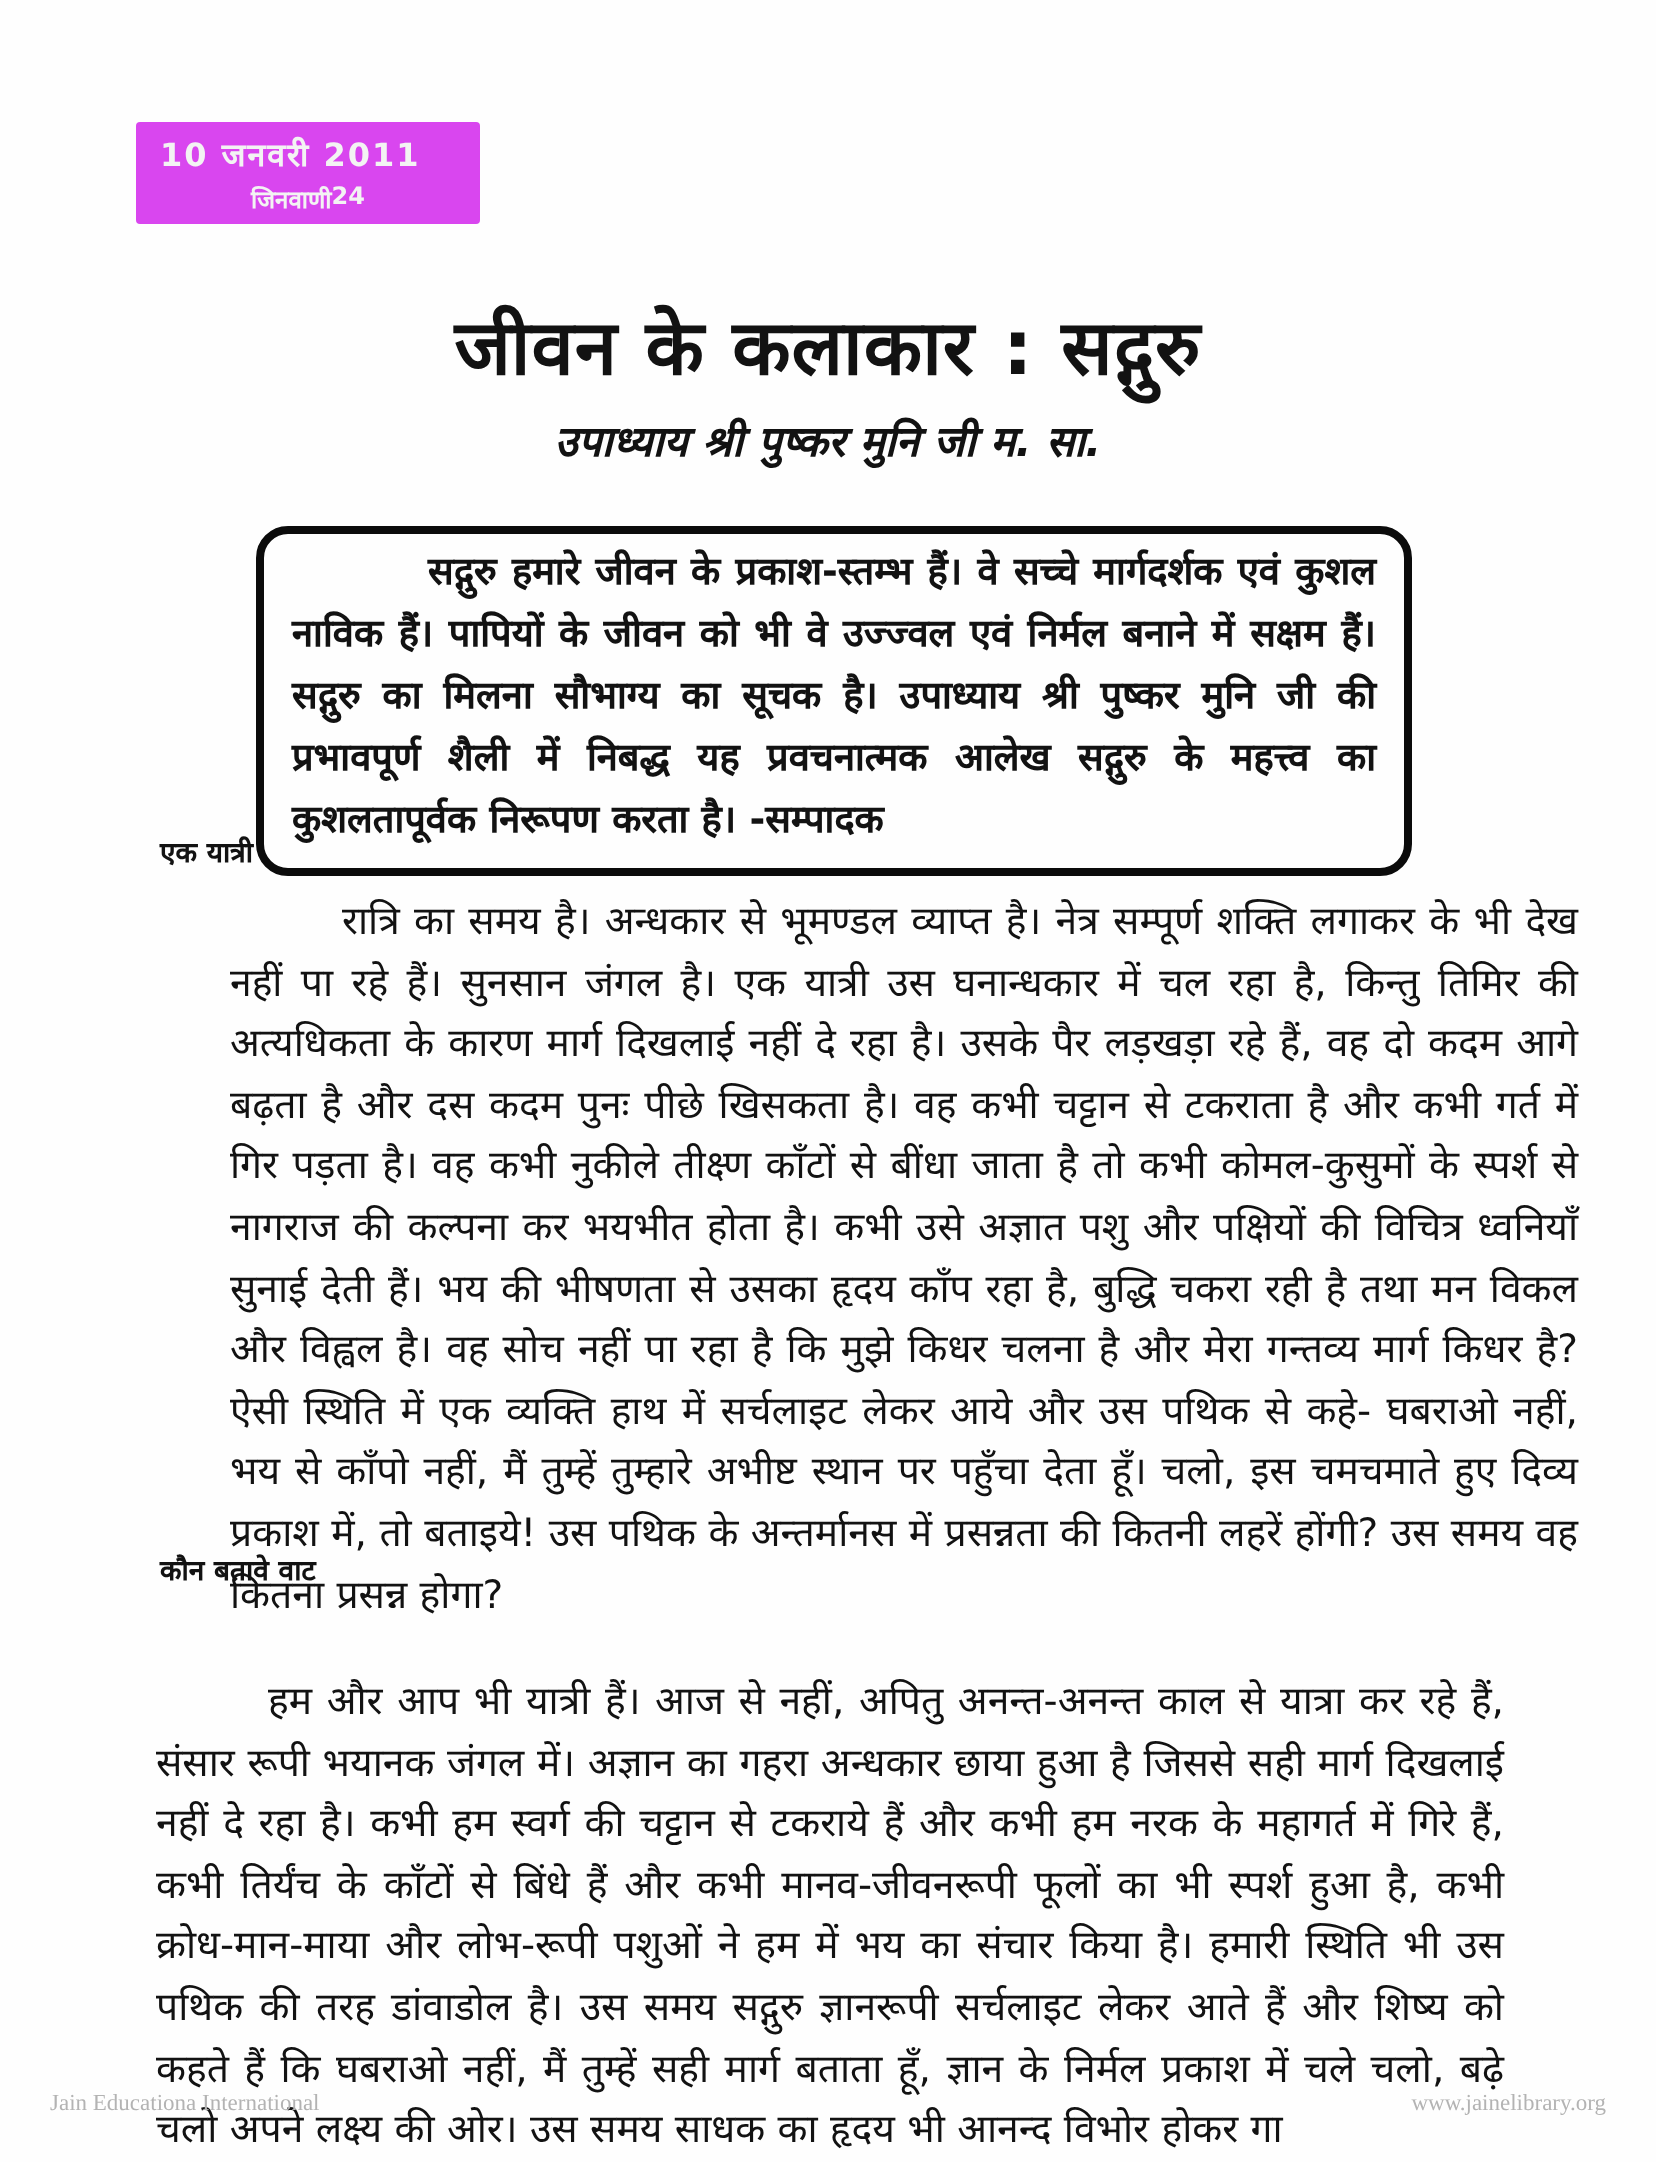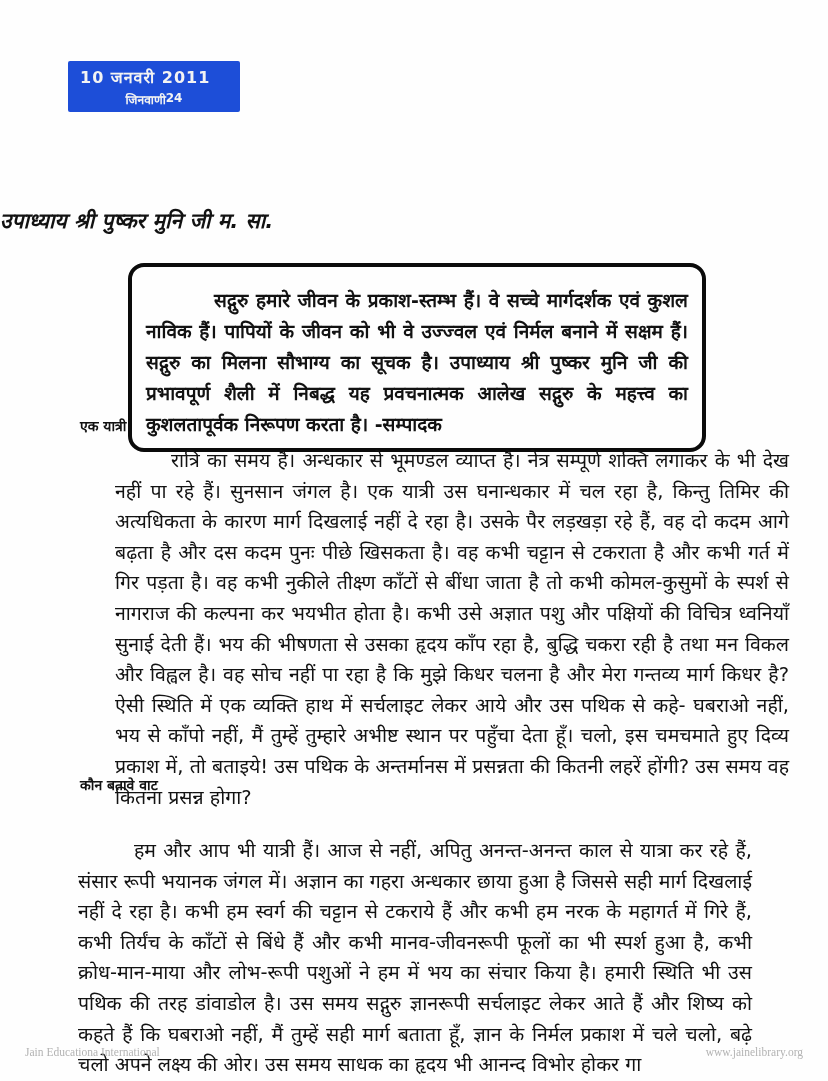--- a/index.html
+++ b/index.html
@@ -13,21 +13,21 @@
     font-family: "DejaVu Sans", sans-serif;
     color: #121212;
   }
   .stamp {
     position: absolute;
     left: 68px;
     top: 61px;
     width: 172px;
     height: 51px;
     box-sizing: border-box;
-    background: #1d4ed8;
+    background: #d946ef;
     color: #f3f3f3;
     padding: 5px 12px 4px 12px;
     font-weight: bold;
     border-radius: 2px;
   }
   .stamp-line1 { font-size: 16px; letter-spacing: 1px; }
   .stamp-line2 { display: flex; justify-content: center; font-size: 12px; margin-top: 3px; }
   .title {
     position: absolute;
     left: 0; right: 0;
@@ -35,35 +35,35 @@
     margin: 0;
     text-align: center;
     font-size: 38px;
     font-weight: 800;
     letter-spacing: 0.5px;
   }
   .subtitle {
     position: absolute;
     left: 0; right: 0;
     top: 206px;
-    text-align: left;
+    text-align: center;
     font-size: 21px;
     font-weight: 700;
     font-style: italic;
   }
   .editor-box {
     position: absolute;
     left: 128px;
     top: 263px;
     width: 578px;
     min-height: 130px;
     box-sizing: border-box;
     border: 4px solid #0b0b0b;
     border-radius: 16px;
-    padding: 18px 14px 8px 14px;
+    padding: 4px 14px 8px 14px;
     font-size: 19px;
     line-height: 31px;
     font-weight: 600;
     text-align: justify;
     text-indent: 68px;
   }
   .editor-box b { font-weight: 900; }
   .section-heading {
     position: absolute;
     left: 80px;
@@ -102,20 +102,21 @@
 <div class="page">
 
   <div class="stamp">
     <div class="stamp-line1">10 जनवरी 2011</div>
     <div class="stamp-line2">
       <span>जिनवाणी</span>
       <span>24</span>
     </div>
   </div>
 
+  <h1 class="title">जीवन के कलाकार : सद्गुरु</h1>
 
   <div class="subtitle">उपाध्याय श्री पुष्कर मुनि जी म. सा.</div>
 
   <div class="editor-box">
     <span>सद्गुरु हमारे जीवन के प्रकाश-स्तम्भ हैं। वे सच्चे मार्गदर्शक एवं कुशल नाविक हैं। पापियों के जीवन को भी वे उज्ज्वल एवं निर्मल बनाने में सक्षम हैं। सद्गुरु का मिलना सौभाग्य का सूचक है। उपाध्याय श्री पुष्कर मुनि जी की प्रभावपूर्ण शैली में निबद्ध यह प्रवचनात्मक आलेख सद्गुरु के महत्त्व का कुशलतापूर्वक निरूपण करता है। </span><b>-सम्पादक</b>
   </div>
 
   <h2 class="section-heading heading-1">एक यात्री</h2>
   <p class="body-text body-1">रात्रि का समय है। अन्धकार से भूमण्डल व्याप्त है। नेत्र सम्पूर्ण शक्ति लगाकर के भी देख नहीं पा रहे हैं। सुनसान जंगल है। एक यात्री उस घनान्धकार में चल रहा है, किन्तु तिमिर की अत्यधिकता के कारण मार्ग दिखलाई नहीं दे रहा है। उसके पैर लड़खड़ा रहे हैं, वह दो कदम आगे बढ़ता है और दस कदम पुनः पीछे खिसकता है। वह कभी चट्टान से टकराता है और कभी गर्त में गिर पड़ता है। वह कभी नुकीले तीक्ष्ण काँटों से बींधा जाता है तो कभी कोमल-कुसुमों के स्पर्श से नागराज की कल्पना कर भयभीत होता है। कभी उसे अज्ञात पशु और पक्षियों की विचित्र ध्वनियाँ सुनाई देती हैं। भय की भीषणता से उसका हृदय काँप रहा है, बुद्धि चकरा रही है तथा मन विकल और विह्वल है। वह सोच नहीं पा रहा है कि मुझे किधर चलना है और मेरा गन्तव्य मार्ग किधर है? ऐसी स्थिति में एक व्यक्ति हाथ में सर्चलाइट लेकर आये और उस पथिक से कहे- घबराओ नहीं, भय से काँपो नहीं, मैं तुम्हें तुम्हारे अभीष्ट स्थान पर पहुँचा देता हूँ। चलो, इस चमचमाते हुए दिव्य प्रकाश में, तो बताइये! उस पथिक के अन्तर्मानस में प्रसन्नता की कितनी लहरें होंगी? उस समय वह कितना प्रसन्न होगा?</p>
 

